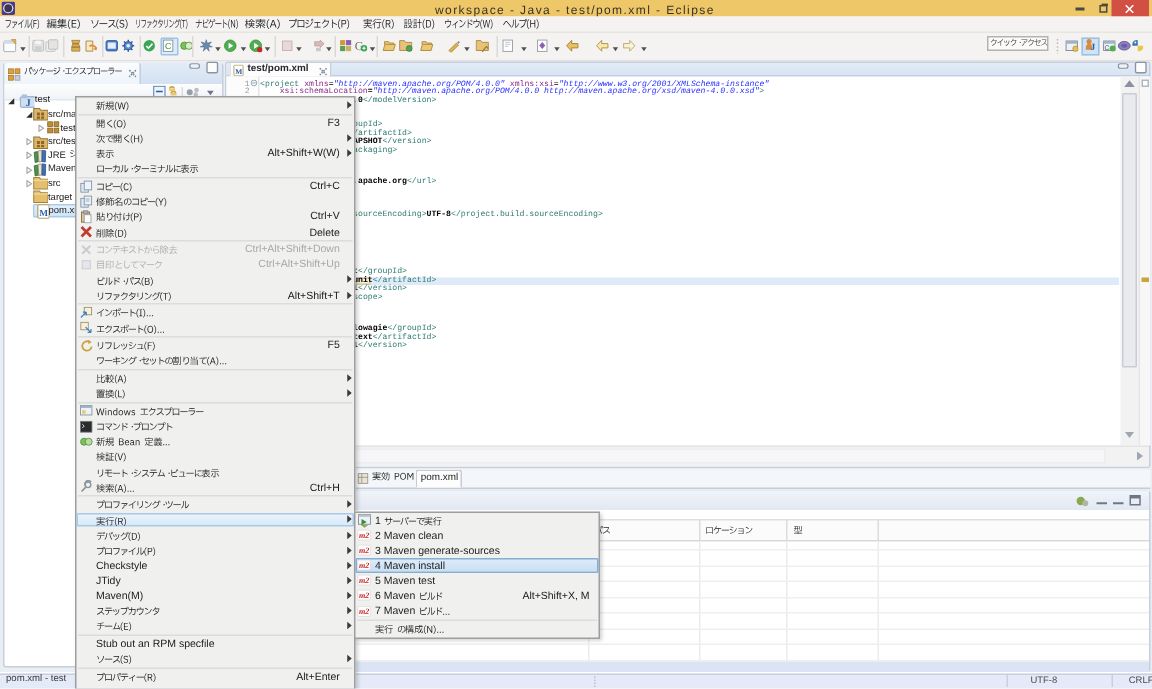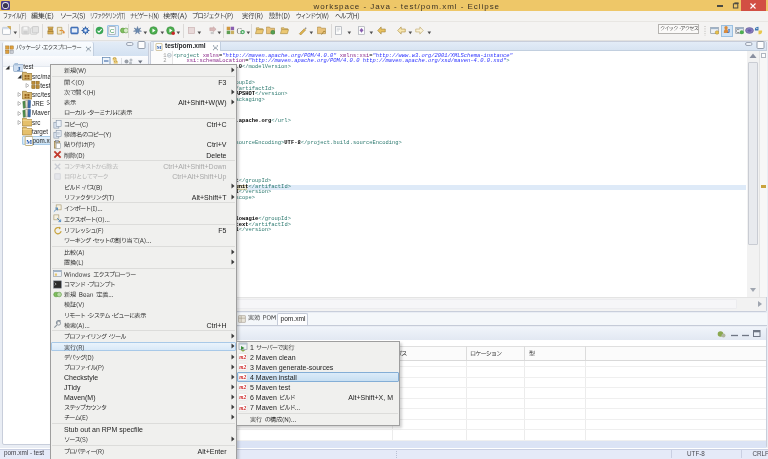--- a/index.html
+++ b/index.html
@@ -1,19 +1,19 @@
 <!DOCTYPE html>
 <html><head><meta charset="utf-8"><style>*{margin:0;padding:0;box-sizing:border-box}html,body{width:768px;height:459px;overflow:hidden}body{font-family:"Liberation Sans",sans-serif;position:relative;background:#fff}.jt{position:absolute;overflow:visible}div{position:absolute}.lat{position:absolute;white-space:pre;letter-spacing:0}</style></head><body>
 <div style="position:absolute;left:0;top:0;width:768px;height:10.5px;background:#eec768"></div>
 <svg style="position:absolute;left:1px;top:0.8px;width:9px;height:9px">
     <rect x="0" y="0" width="9" height="9" rx="1.2" fill="#4a3b8c"></rect>
     <circle cx="4.5" cy="4.5" r="3.4" fill="#e8e6f2"></circle>
     <circle cx="4.5" cy="4.5" r="2.6" fill="#3a3550"></circle>
   </svg>
-<div class="lat" style="left:290px;top:2px;width:210px;text-align:right;font-size:8px;letter-spacing:0.95px;color:#3c3326">workspace - Java - test/pom.xml - Eclipse</div>
+<div class="lat" style="left:290px;top:2px;width:210px;text-align:left;font-size:8px;letter-spacing:0.95px;color:#3c3326">workspace - Java - test/pom.xml - Eclipse</div>
 <div style="position:absolute;left:717px;top:5.2px;width:6px;height:1.6px;background:#4a4a42"></div>
 <svg style="position:absolute;left:731.5px;top:2.2px;width:7px;height:7px">
     <rect x="1.4" y="1.8" width="4.4" height="4.2" fill="none" stroke="#4a4a42" stroke-width="1"></rect>
     <rect x="2.4" y="0.4" width="4.2" height="1.6" fill="#4a4a42"></rect>
   </svg>
 <div style="position:absolute;left:741px;top:0;width:25px;height:10.5px;background:#d24f43"></div>
 <svg style="position:absolute;left:750px;top:2.5px;width:6px;height:6px">
     <path d="M0.5 0.5 L5.5 5.5 M5.5 0.5 L0.5 5.5" stroke="#fff" stroke-width="1.1"></path>
   </svg>
 <div style="position:absolute;left:0;top:10.5px;width:768px;height:11px;background:#f4f3f1;border-bottom:1px solid #e8e6e3"></div>

